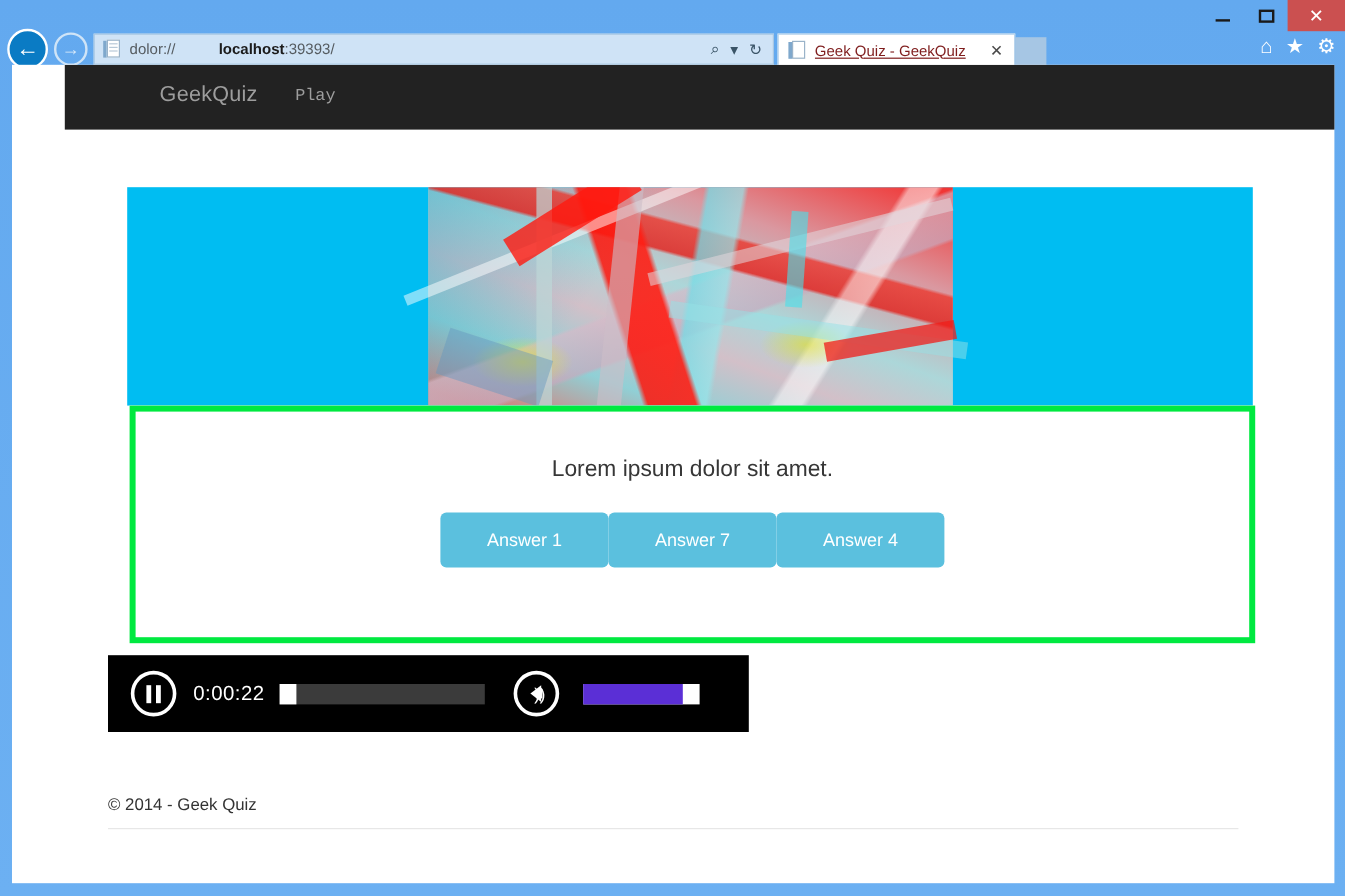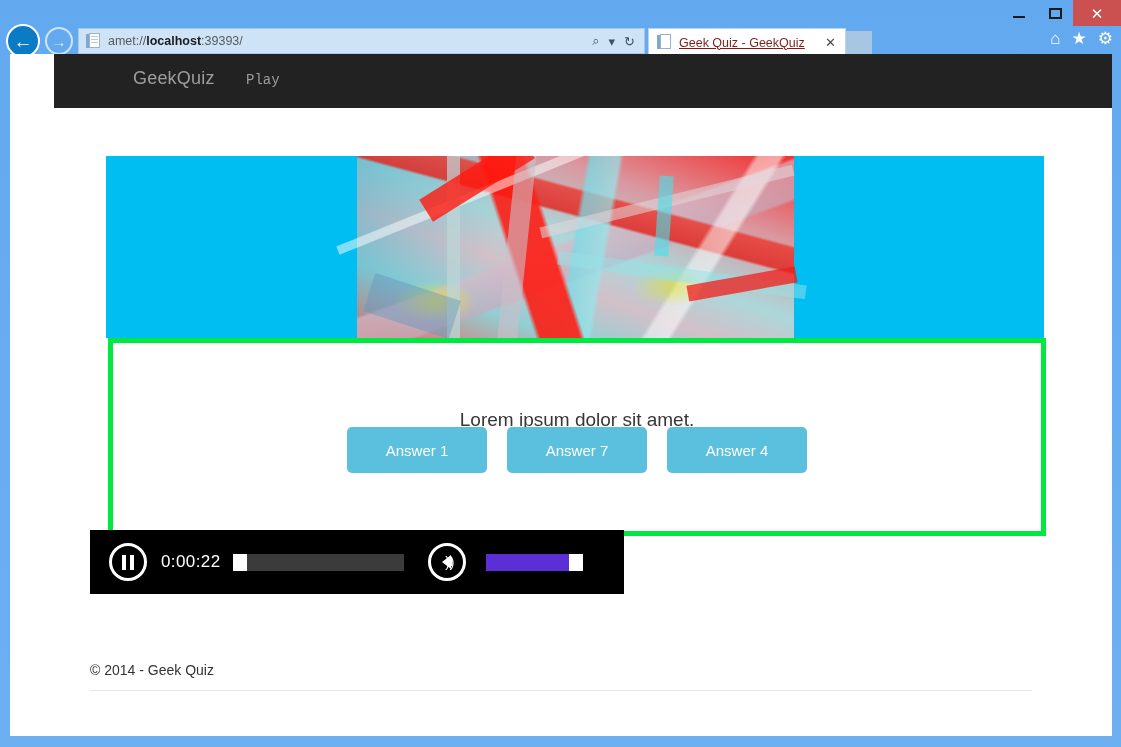--- a/index.html
+++ b/index.html
@@ -56,21 +56,21 @@
     background: #cfe3f6; border: 1px solid #a9c8e4;
     display: flex; align-items: center; padding: 0 4px;
   }
   #addr-favicon {
     width: 15px; height: 17px; margin: 0 7px 0 3px; position: relative; flex: none;
   }
   #addr-favicon .pg { position:absolute; left:3px; top:0; width:11px; height:15px; background:#ffffff; border:1px solid #9ab3c9; }
   #addr-favicon .bar { position:absolute; left:0; top:1px; width:3px; height:14px; background:#7fa8cc; }
   #addr-favicon .ln { position:absolute; left:5px; width:7px; height:1px; background:#b8c9d8; }
   #addr-text { font-size: 12.5px; color: #555b60; white-space: nowrap; }
-  #addr-text b { color: #1b1b1b; font-weight: bold; }
+  #addr-text b { color: #1b1b1b; font-weight: bold; padding-left: 36px; }
   #addr-actions {
     margin-left: auto; display: flex; align-items: center; gap: 9px;
     padding-right: 5px; color: #3a5467; font-size: 13px;
   }
   #tab {
     position: absolute; left: 648px; top: 2px;
     width: 198px; height: 28px; background: #ffffff;
     display: flex; align-items: center; padding: 0 6px;
     border: 1px solid #b9d4ec; border-bottom: none;
   }
@@ -147,36 +147,36 @@
   #media-art .s9 { left: 10px; top: 130px; width: 90px; height: 40px; transform: rotate(18deg); background: rgba(100,150,190,.45); }
 
   
   #quiz-panel {
     position: absolute; left: 98px; top: 284px;
     width: 938px; height: 198px;
     background: #ffffff; border: 5px solid #00e940;
   }
   #question {
     position: absolute; left: 0; top: 38px; width: 100%;
-    text-align: center; font-size: 19px; color: #373737; margin-top: 28px;
+    text-align: center; font-size: 19px; color: #373737;
   }
   #answers {
     position: absolute; left: 0; top: 84px; width: 100%;
-    display: flex; justify-content: center; gap: 20px; border-radius: 10px;
+    display: flex; justify-content: center;  border-radius: 10px;
   }
   .answer-btn {
     width: 140px; height: 46px; background: #5bc0de;
     border: none; border-radius: 5px; color: #ffffff;
     font-size: 15px; font-family: "Liberation Sans", sans-serif;
     display: flex; align-items: center; justify-content: center;
   }
 
   
   #controls {
-    position: absolute; left: 80px; top: 476px;
+    position: absolute; left: 80px; top: 492px;
     width: 534px; height: 64px; background: #000000;
     display: flex; align-items: center;
   }
   #play-pause {
     margin-left: 19px; width: 38px; height: 38px; border-radius: 50%;
     border: 3px solid #ffffff; display: flex; align-items: center;
     justify-content: center; gap: 4px; flex: none;
   }
   #play-pause i { display: block; width: 4px; height: 15px; background: #ffffff; }
   #time-display {
@@ -241,21 +241,21 @@
     </div>
 
     <div id="addressbar">
       <span id="addr-favicon">
         <span class="bar"></span>
           <span class="pg"></span>
         <span class="ln" style="top:3px"></span>
         <span class="ln" style="top:6px"></span>
         <span class="ln" style="top:9px"></span>
       </span>
-      <span id="addr-text"><span>amet://</span><b>localhost</b><span>:39393/</span></span>
+      <span id="addr-text"><span>dolor://</span><b>localhost</b><span>:39393/</span></span>
       <span id="addr-actions">
         <span>⌕</span>
         <span>▾</span>
         <span>↻</span>
       </span>
     </div>
 
     <div id="tab">
       <span id="tab-favicon">
         <span class="bar"></span>

